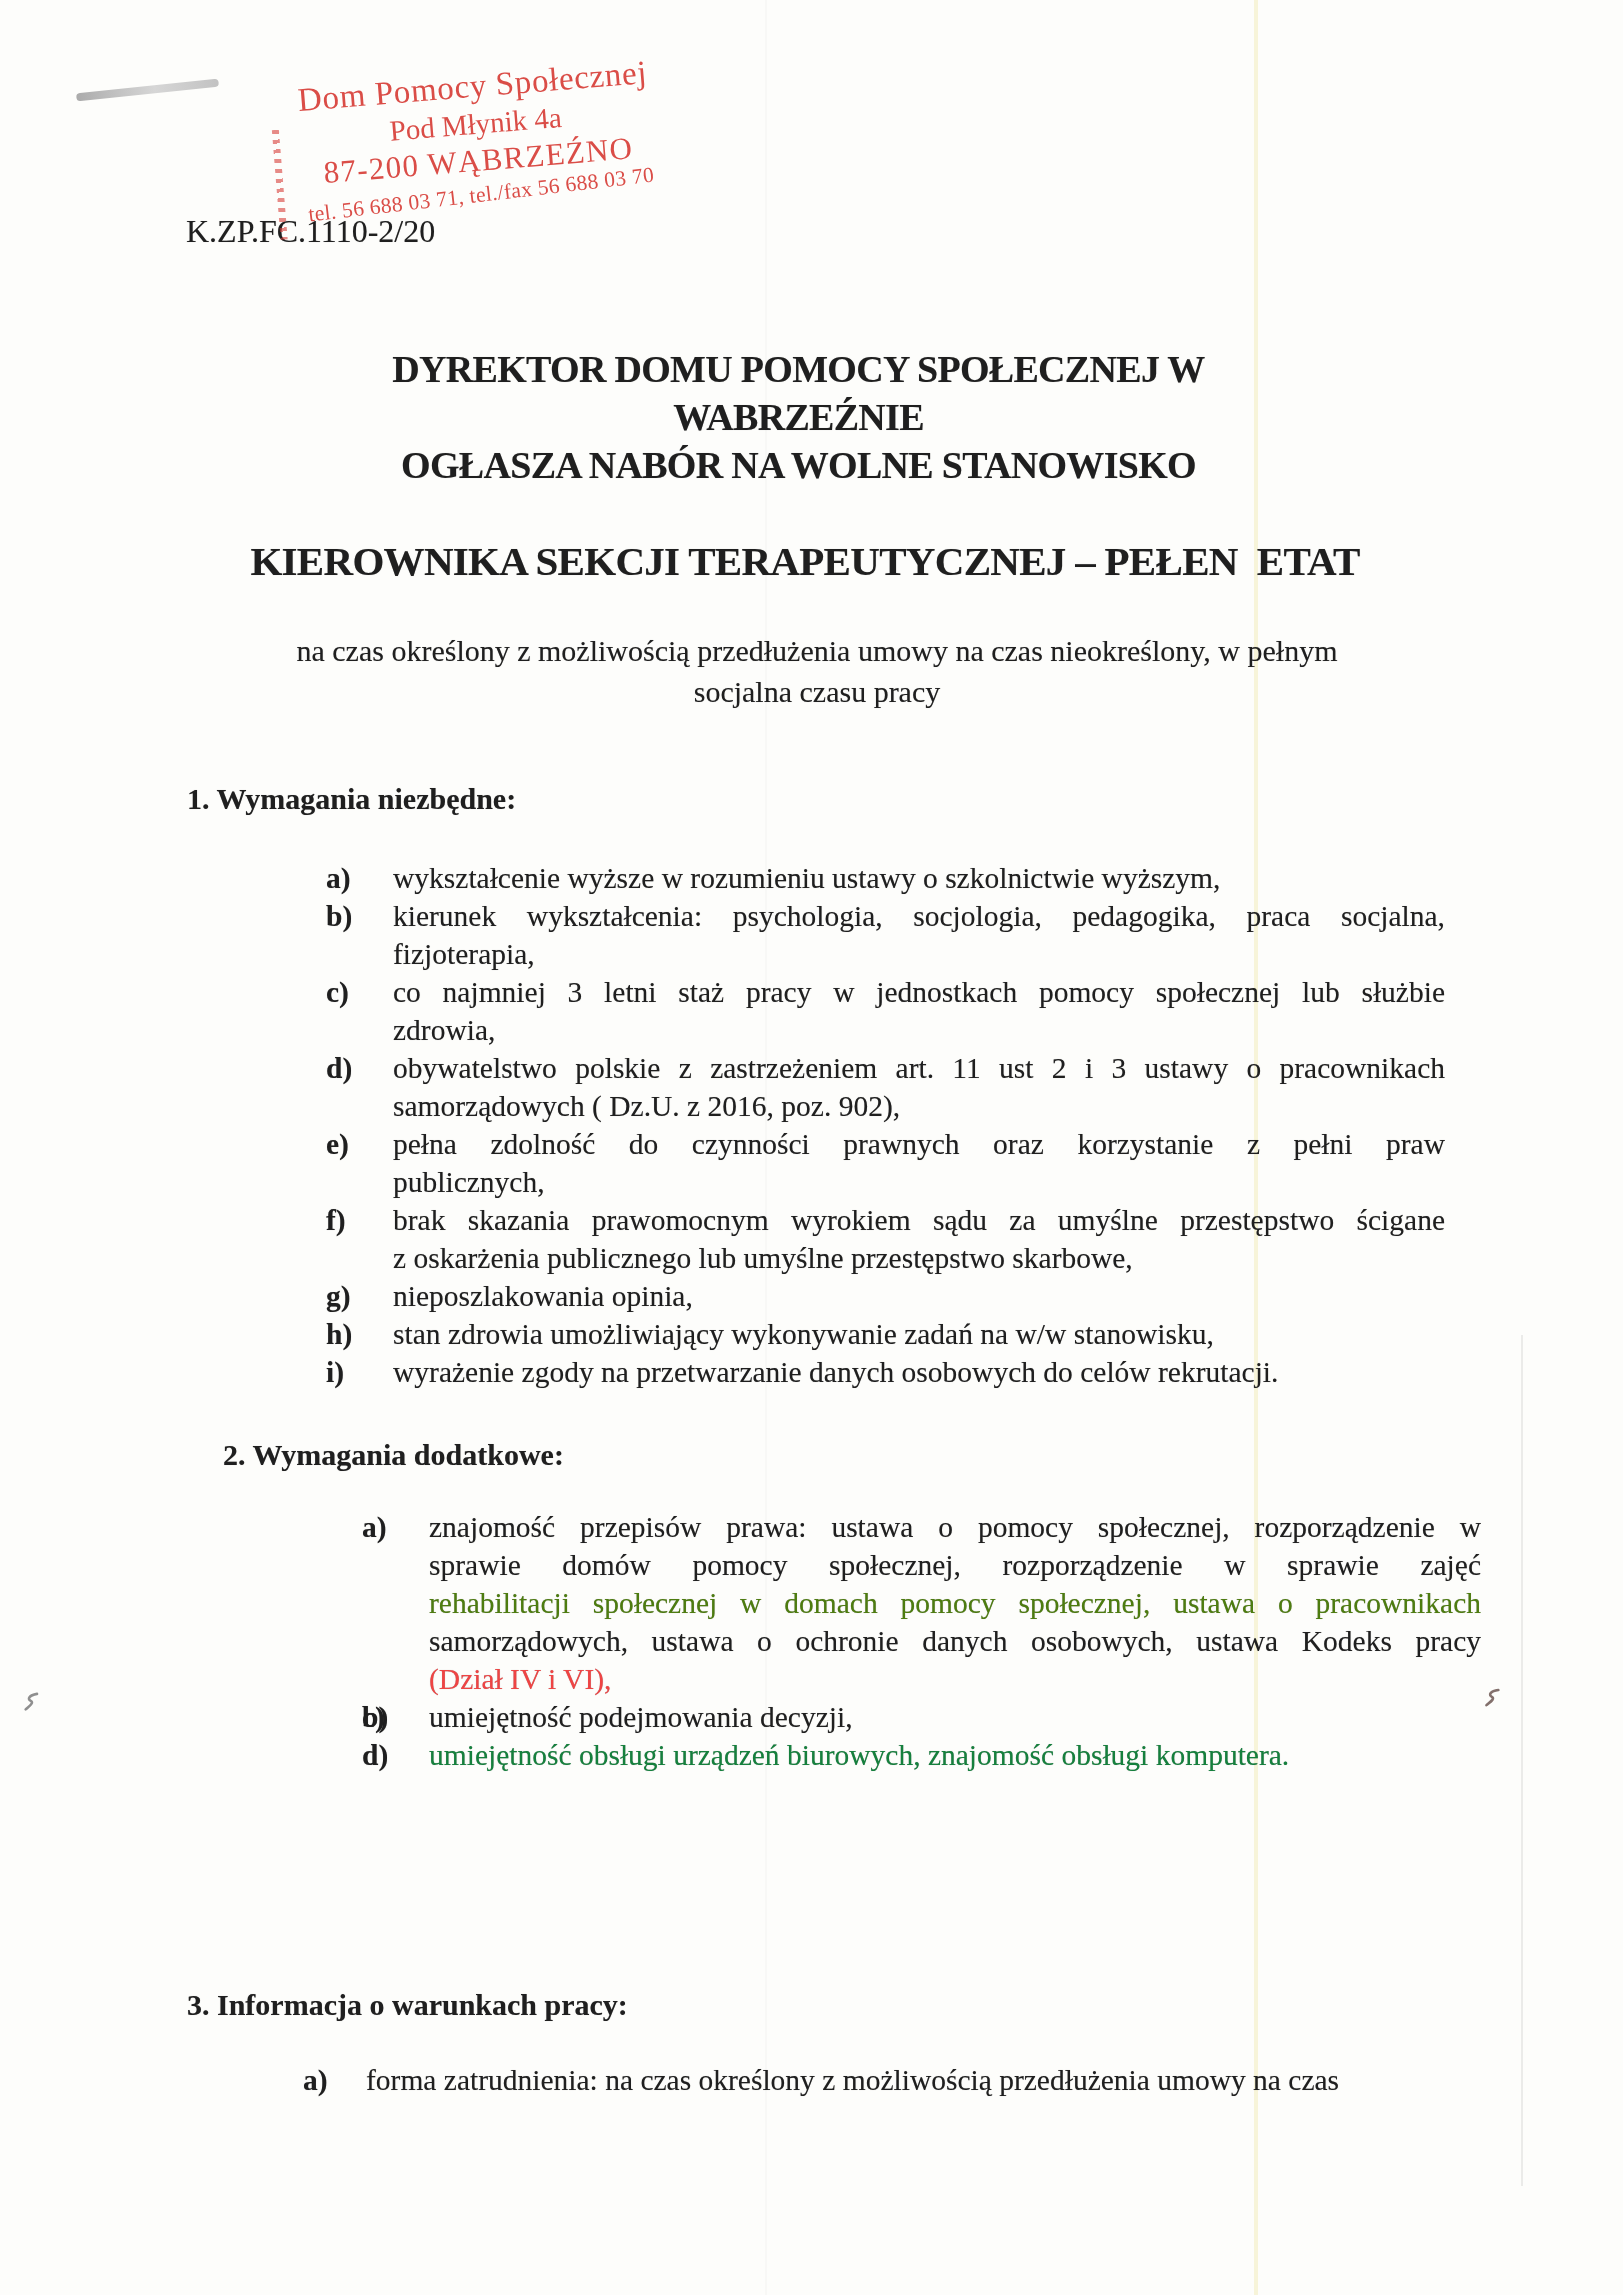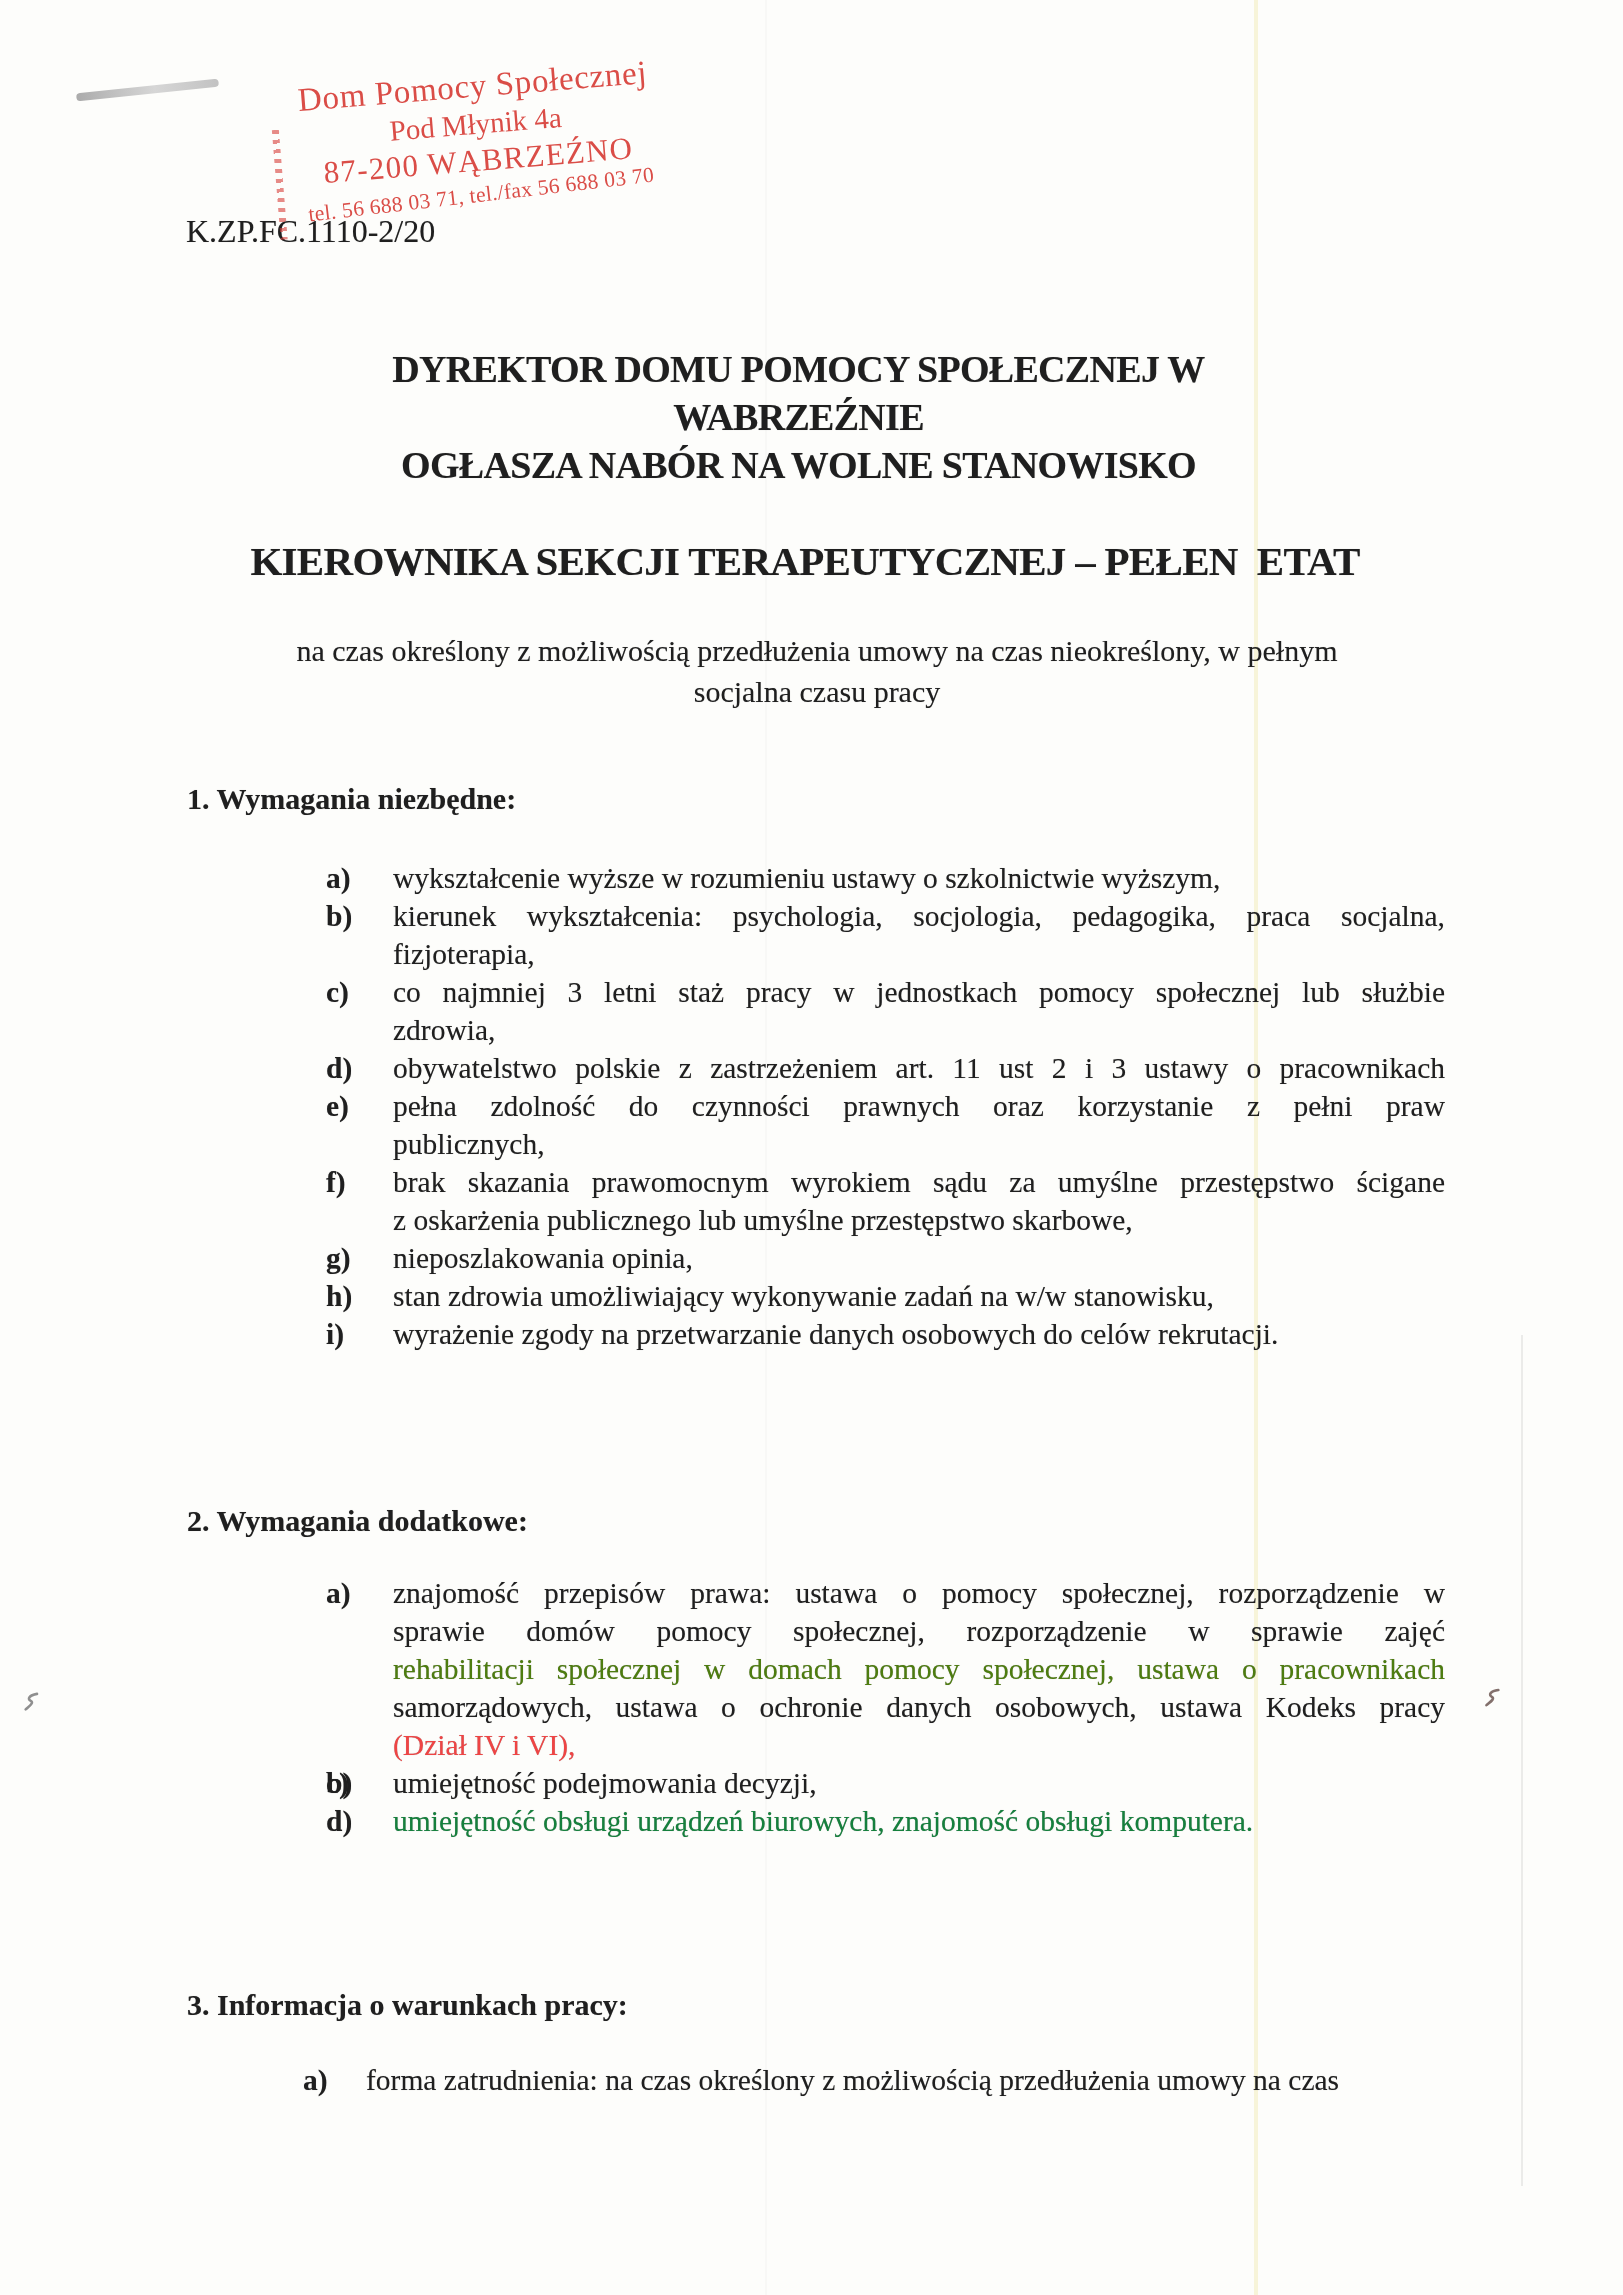--- a/index.html
+++ b/index.html
@@ -116,20 +116,21 @@
             <div class="line nw" style="color: rgb(31, 31, 31);">fizjoterapia,</div>
           </div>
           <div class="item" style="padding-left: 206px;">
             <span class="lbl" style="left: 139px;">c)</span>
             <div class="line jl" style="color: rgb(31, 31, 31);">co najmniej 3 letni staż pracy w jednostkach pomocy społecznej lub służbie</div>
             <div class="line nw" style="color: rgb(31, 31, 31);">zdrowia,</div>
           </div>
           <div class="item" style="padding-left: 206px;">
             <span class="lbl" style="left: 139px;">d)</span>
             <div class="line jl" style="color: rgb(31, 31, 31);">obywatelstwo polskie z zastrzeżeniem art. 11 ust 2 i 3 ustawy o pracownikach</div>
+            <div class="line nw" style="color: rgb(31, 31, 31);">samorządowych ( Dz.U. z 2016, poz. 902),</div>
           </div>
           <div class="item" style="padding-left: 206px;">
             <span class="lbl" style="left: 139px;">e)</span>
             <div class="line jl" style="color: rgb(31, 31, 31);">pełna zdolność do czynności prawnych oraz korzystanie z pełni praw</div>
             <div class="line nw" style="color: rgb(31, 31, 31);">publicznych,</div>
           </div>
           <div class="item" style="padding-left: 206px;">
             <span class="lbl" style="left: 139px;">f)</span>
             <div class="line jl" style="color: rgb(31, 31, 31);">brak skazania prawomocnym wyrokiem sądu za umyślne przestępstwo ścigane</div>
             <div class="line nw" style="color: rgb(31, 31, 31);">z oskarżenia publicznego lub umyślne przestępstwo skarbowe,</div>
@@ -141,21 +142,21 @@
           <div class="item" style="padding-left: 206px;">
             <span class="lbl" style="left: 139px;">h)</span>
             <div class="line nw" style="color: rgb(31, 31, 31);">stan zdrowia umożliwiający wykonywanie zadań na w/w stanowisku,</div>
           </div>
           <div class="item" style="padding-left: 206px;">
             <span class="lbl" style="left: 139px;">i)</span>
             <div class="line nw" style="color: rgb(31, 31, 31);">wyrażenie zgody na przetwarzanie danych osobowych do celów rekrutacji.</div>
           </div>
         </div>
       </div>
-      <div class="section ink" style="top: 1502px;">
+      <div class="section ink" style="top: 1436px; margin-left: 36px;">
         <h2>2. Wymagania dodatkowe:</h2>
         <div class="items" style="top: 72px;">
           <div class="item" style="padding-left: 206px;">
             <span class="lbl" style="left: 139px;">a)</span>
             <div class="line jl" style="color: rgb(31, 31, 31);">znajomość przepisów prawa: ustawa o pomocy społecznej, rozporządzenie w</div>
             <div class="line jl" style="color: rgb(31, 31, 31);">sprawie domów pomocy społecznej, rozporządzenie w sprawie zajęć</div>
             <div class="line jl" style="color: #4d7c0f;">rehabilitacji społecznej w domach pomocy społecznej, ustawa o pracownikach</div>
             <div class="line jl" style="color: rgb(31, 31, 31);">samorządowych, ustawa o ochronie danych osobowych, ustawa Kodeks pracy</div>
             <div class="line nw" style="color: #ef4444;">(Dział IV i VI),</div>
           </div>

